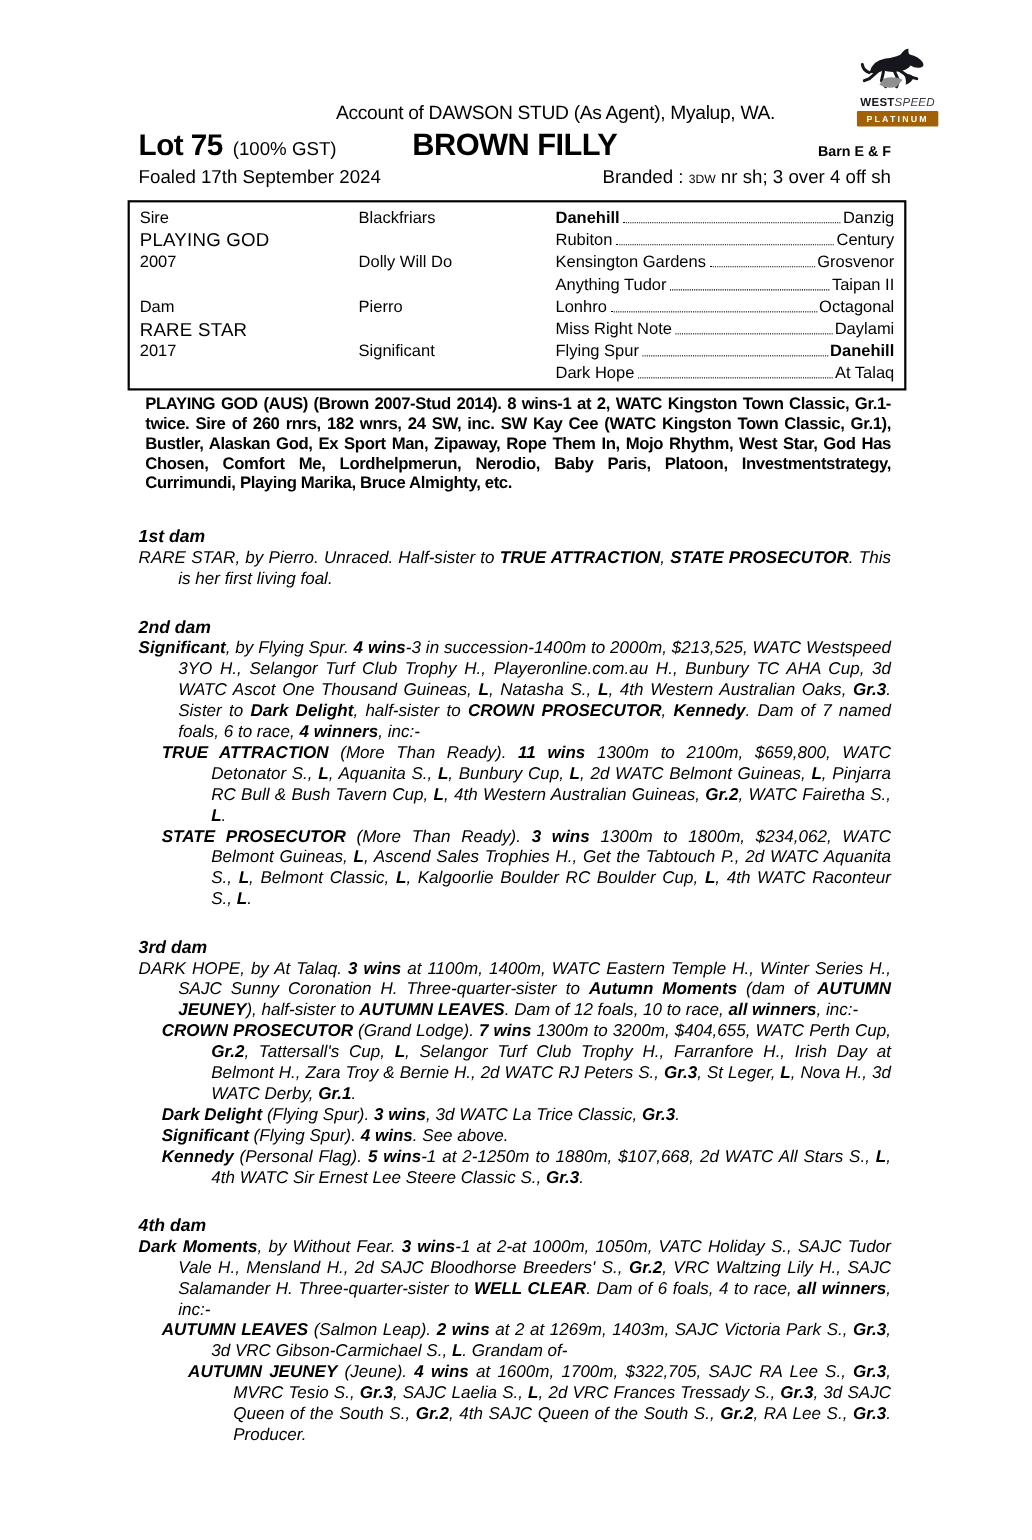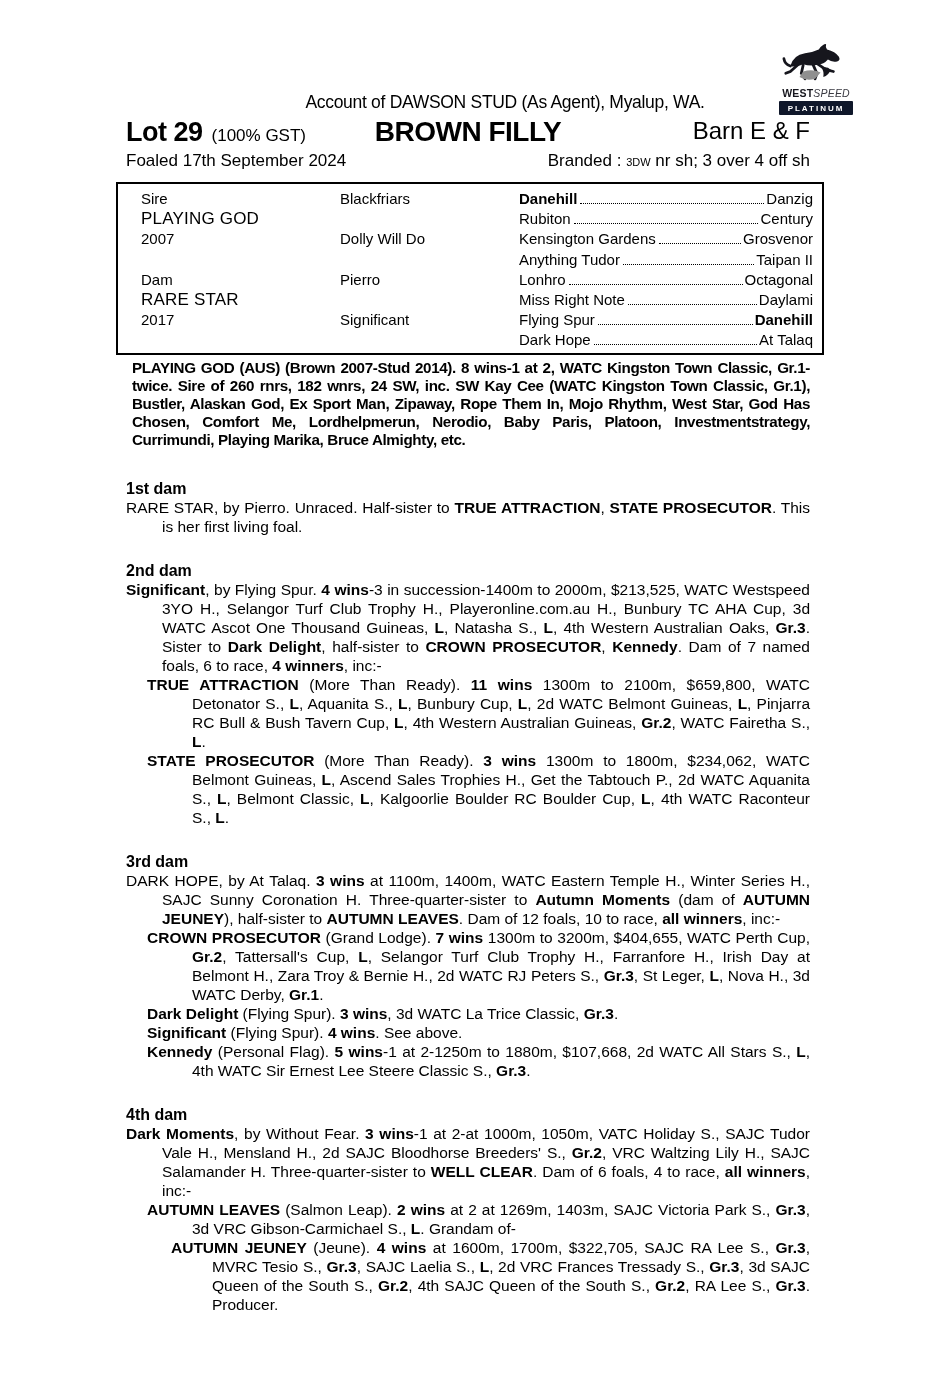--- a/index.html
+++ b/index.html
@@ -9,57 +9,57 @@
     position:relative; overflow:hidden;
   }
   .b { font-weight:700; }
 
   
   .logo { position:absolute; top:44px; left:752px; width:74px; text-align:center;margin-left:27px; }
   .logo svg { display:block; margin:0 auto; }
   .wordmark { font-size:10.5px; letter-spacing:.2px; line-height:11px; color:#16161d; white-space:nowrap; }
   .wordmark .west { font-weight:700; }
   .wordmark .speed { font-style:italic; font-weight:400; color:#3a3a42; }
-  .platinum { margin-top:2px; background:#0f172a; color:#fff; font-size:8px; font-weight:700;
+  .platinum { margin-top:2px; background:#a16207; color:#fff; font-size:8px; font-weight:700;
               letter-spacing:2px; padding:2.5px 0 2px; border-radius:1px; }
 
   .account { position:absolute; top:92px; left:0; width:938px; text-align:center;
              font-weight:400; font-size:17.5px; letter-spacing:-.3px;padding-left:36px; }
 
   .lot-row { position:absolute; top:114px; left:126px; width:684px; height:36px; }
   .lot-left { position:absolute; left:0; bottom:2px; white-space:nowrap; }
   .lot-num { font-weight:700; font-size:27px; letter-spacing:-.5px; }
   .gst { font-size:17px; margin-left:9px; }
   .horse-title { position:absolute; left:0; right:0; bottom:2px; text-align:center;
                  font-weight:700; font-size:28px; letter-spacing:-.5px; }
-  .barn { position:absolute; right:0; bottom:5px; font-weight:400; font-size:24px; }
+  .barn { position:absolute; right:0; bottom:5px; font-weight:700; font-size:13px; }
 
   .foaled-row { position:absolute; top:151px; left:126px; width:684px; font-size:17px; }
   .branded { position:absolute; right:0; top:0; white-space:nowrap; }
   .brand-code { font-size:11px; }
 
   
   .ped-table { position:absolute; left:116px; top:182px; width:708px; height:173px;
                border:2.5px solid #000; box-sizing:border-box; display:flex;
-               padding:5px 9px 0 23px; font-size:15px; }
+               padding:5px 9px 0 9px; font-size:15px; }
   .ped-col1 { width:199px; } .ped-col2 { width:179px; } .ped-col3 { flex:1; }
   .ped-cell { height:20.2px; line-height:20.2px; white-space:nowrap; }
   .ped-cell.caps { font-weight:400; font-size:17px; letter-spacing:.2px; }
   .anc-row { height:20.2px; line-height:20.2px; display:flex; align-items:baseline; white-space:nowrap; }
   .anc-row .leader { flex:1; border-bottom:1.6px dotted #000; margin:0 2px 4px 3px; min-width:8px; }
 
   
   .sire-para { position:absolute; left:132px; top:359px; width:678px;
                font-weight:700; font-size:15.2px; line-height:18px;
                letter-spacing:-.35px; text-align:justify; }
 
   
   .dam-flow { position:absolute; left:126px; top:479px; width:684px;
               font-size:15.5px; line-height:19px; }
-  .dam-section { margin-top:25px; }
+  .dam-section { margin-top:25px;font-style:italic; }
   .dam-section:first-child { margin-top:0; }
   .dam-h { font-weight:700; font-size:16px; }
   .para { margin:0; text-align:justify; }
   .p-1 { padding-left:36px; text-indent:-36px; }
   .p-2 { padding-left:66px; text-indent:-45px; }
   .p-3 { padding-left:86px; text-indent:-41px; }
 </style>
 </head>
 <body>
 
@@ -76,21 +76,21 @@
     <path d="M24 30 Q34 27 43 31 L37 38 Q28 41 20 36 Z" fill="#8f8f8f"></path>
     <path d="M44 26 Q50 24 54 28 Q52 34 46 36 Q47 30 44 26 Z" fill="#16161d"></path>
   </svg>
   <div class="wordmark"><span class="west">WEST</span><span class="speed">SPEED</span></div>
   <div class="platinum">PLATINUM</div>
 </div>
 
 <div class="account">Account of DAWSON STUD (As Agent), Myalup, WA.</div>
 
 <div class="lot-row">
-  <span class="lot-left"><span class="lot-num">Lot 29</span><span class="gst">(100% GST)</span></span>
+  <span class="lot-left"><span class="lot-num">Lot 75</span><span class="gst">(100% GST)</span></span>
   <span class="horse-title">BROWN FILLY</span>
   <span class="barn">Barn E &amp; F</span>
 </div>
 
 <div class="foaled-row">
   <span>Foaled 17th September 2024</span>
   <span class="branded"><span>Branded : </span><span class="brand-code">3DW</span><span> nr sh; 3 over 4 off sh</span></span>
 </div>
 
 <div class="ped-table">

